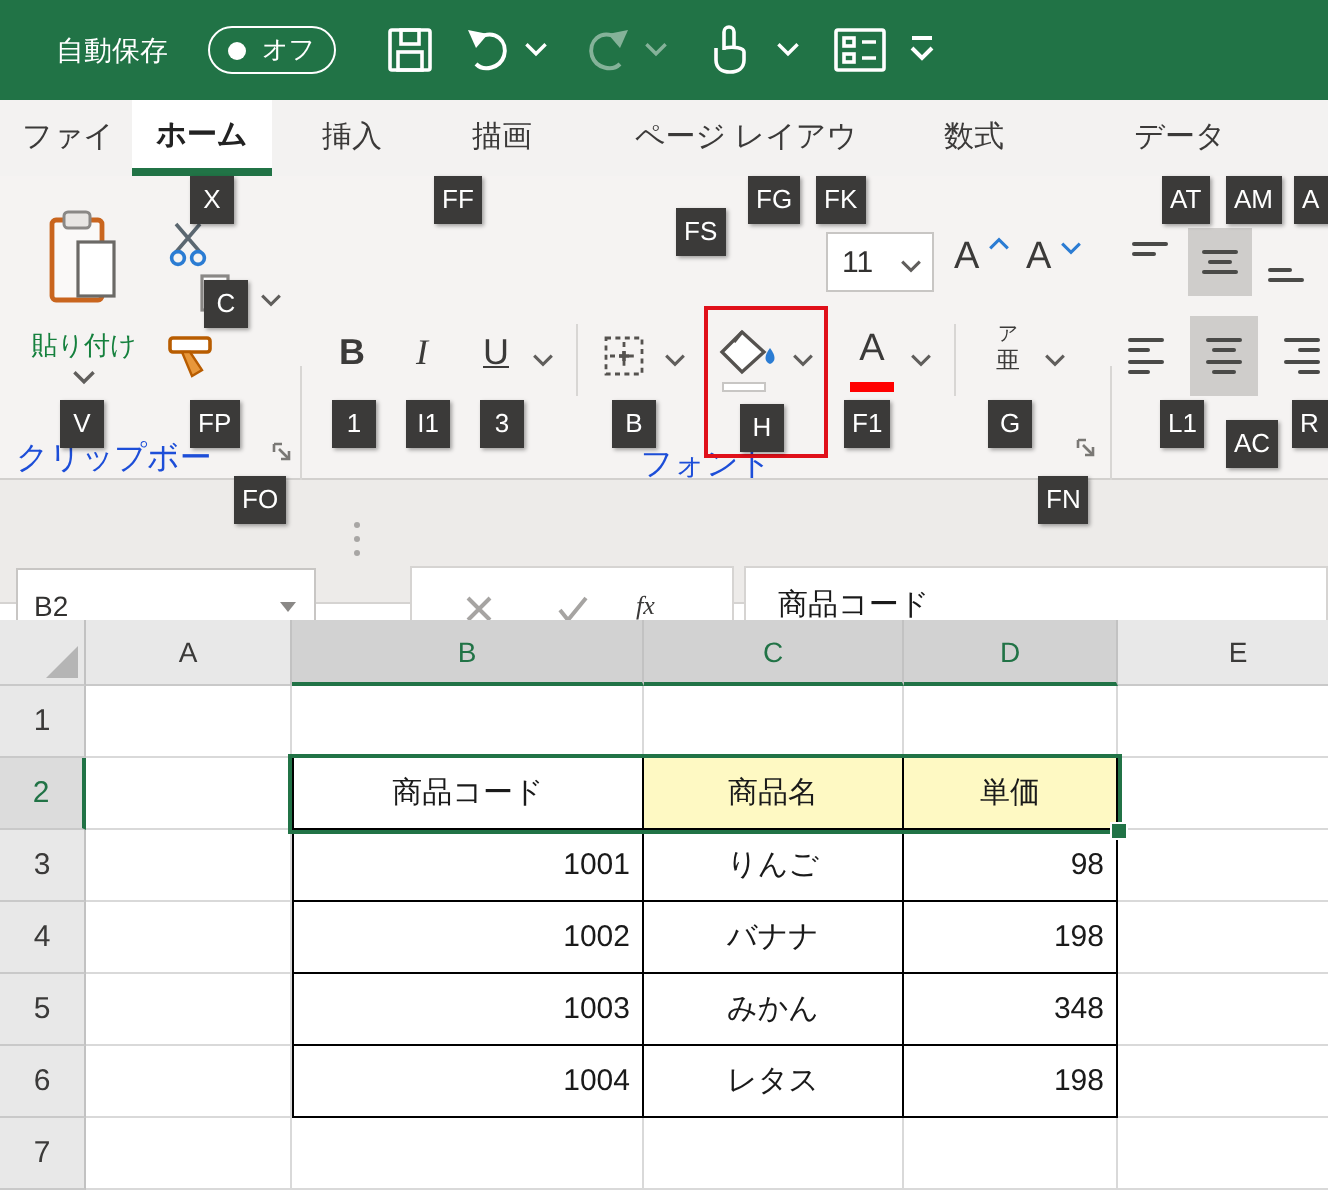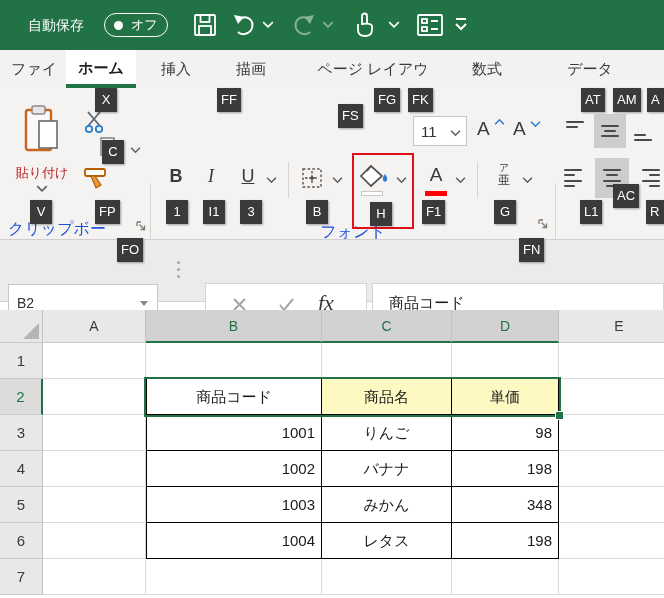--- a/index.html
+++ b/index.html
@@ -137,21 +137,21 @@
     <div class="tab" style="left:542px;width:96px;">データ</div>
   </div>
 
   <div class="ribbon">
 
     <svg class="abs" style="left:22px;top:16px;" width="40" height="52" viewBox="0 0 40 52">
       <rect x="4" y="6" width="25" height="40" rx="2" fill="#faf9f8" stroke="#c9651e" stroke-width="2.4"></rect>
       <rect x="10" y="2" width="13" height="8" rx="2" fill="#e8e6e4" stroke="#8a8886" stroke-width="1.5"></rect>
       <rect x="17" y="17" width="18" height="27" fill="#fff" stroke="#6b6966" stroke-width="1.6"></rect>
     </svg>
-    <div class="abs" style="left:6px;top:76px;width:72px;text-align:center;font-size:13px;color:#b91c1c;">貼り付け</div>
+    <div class="abs" style="left:6px;top:76px;width:72px;text-align:center;font-size:13px;color:#15803d;">貼り付け</div>
     <svg class="abs" style="left:36px;top:96px;" width="12" height="9" viewBox="0 0 10 7">
       <polyline class="cv" points="1,1.5 5,5.5 9,1.5"></polyline>
     </svg>
     <svg class="abs" style="left:82px;top:22px;" width="26" height="24" viewBox="0 0 26 24">
       <g fill="none" stroke="#5b6770" stroke-width="1.8">
         <path d="M6 2 L18 16 M18 2 L6 16"></path>
       </g>
       <circle cx="7" cy="19" r="3.2" fill="none" stroke="#2b7cd3" stroke-width="1.8"></circle>
       <circle cx="17" cy="19" r="3.2" fill="none" stroke="#2b7cd3" stroke-width="1.8"></circle>
     </svg>
@@ -290,21 +290,21 @@
         <i></i>
         <i></i>
     </div>
     <div class="whitebox" style="left:205px;top:12px;width:162px;height:40px;">
       <svg style="position:absolute;left:26px;top:13px;" width="15" height="15" viewBox="0 0 15 15">
         <path d="M2 2 L13 13 M13 2 L2 13" stroke="#a6a4a2" stroke-width="2" fill="none"></path>
       </svg>
       <svg style="position:absolute;left:72px;top:13px;" width="17" height="15" viewBox="0 0 17 15">
         <path d="M2 8 L6 13 L15 2" stroke="#a6a4a2" stroke-width="2" fill="none"></path>
       </svg>
-      <span style="position:absolute;left:112px;top:0;line-height:38px;font-size:22px;font-style:italic;font-family:'Liberation Serif',serif;color:#3b3a39;">fx</span>
+      <span style="position:absolute;left:112px;top:0;line-height:38px;font-size:13px;font-style:italic;font-family:'Liberation Serif',serif;color:#3b3a39;">fx</span>
     </div>
     <div class="whitebox" style="left:372px;top:12px;width:292px;height:40px;">
       <span style="position:absolute;left:16px;top:0;line-height:38px;font-size:15px;color:#1a1a1a;">商品コード</span>
     </div>
   </div>
 
   <div class="r" style="top:310px;">
     <div class="ch" style="width:43px;position:relative;">
       <div class="corner-tri"></div>
     </div>
@@ -395,18 +395,18 @@
   <div class="keytip" style="left:30px;top:200px;">V</div>
   <div class="keytip" style="left:95px;top:200px;">FP</div>
   <div class="keytip" style="left:166px;top:200px;">1</div>
   <div class="keytip" style="left:203px;top:200px;">I1</div>
   <div class="keytip" style="left:240px;top:200px;">3</div>
   <div class="keytip" style="left:306px;top:200px;">B</div>
   <div class="keytip" style="left:370px;top:202px;">H</div>
   <div class="keytip" style="left:422px;top:200px;">F1</div>
   <div class="keytip" style="left:494px;top:200px;">G</div>
   <div class="keytip" style="left:580px;top:200px;">L1</div>
-  <div class="keytip" style="left:613px;top:184px;">AC</div>
+  <div class="keytip" style="left:613px;top:210px;">AC</div>
   <div class="keytip" style="left:646px;top:200px;width:18px;text-align:left;">R</div>
   <div class="keytip" style="left:117px;top:238px;">FO</div>
   <div class="keytip" style="left:519px;top:238px;">FN</div>
 
 </div>
 
 </body></html>

